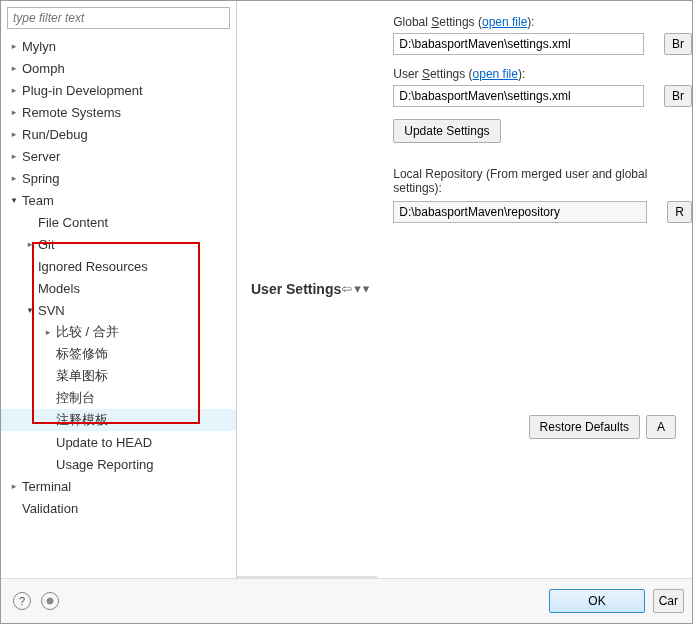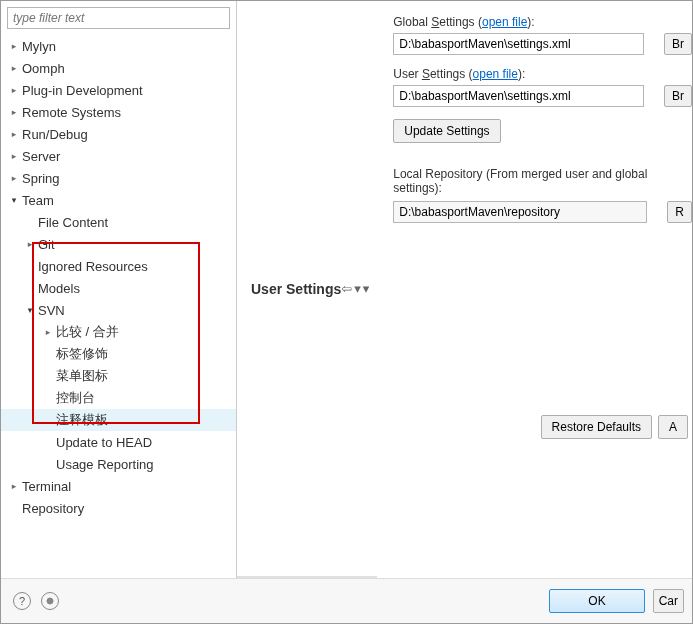--- a/index.html
+++ b/index.html
@@ -144,21 +144,21 @@
     }
     .btn.small { padding: 3px 7px; }
     .update-row { margin-bottom: 24px; }
     .local-repo-label { margin-bottom: 6px; }
     .readonly { background: #f7f7f7; }
 
     .restore-row {
       display: flex;
       justify-content: flex-end;
       gap: 6px;
-      padding-right: 4px;
+      padding-right: 16px;
       margin-top: auto;
     }
     
     .bottom-bar {
       border-top: 1px solid #ddd;
       padding: 10px 8px 10px 12px;
       display: flex;
       align-items: center;
       justify-content: space-between;
       background: #f7f7f7;
@@ -283,21 +283,21 @@
             <span class="arrow none"></span>
             <span class="tree-label">Usage Reporting</span>
           </div>
 
           <div class="tree-item">
             <span class="arrow collapsed"></span>
             <span class="tree-label">Terminal</span>
           </div>
           <div class="tree-item">
             <span class="arrow none"></span>
-            <span class="tree-label">Repository</span>
+            <span class="tree-label">Validation</span>
           </div>
 
         </div>
         <div class="highlight-box"></div>
       </div>
     </div>
 
     <div class="right-panel">
       <div class="header">
         <h2>User Settings</h2>

